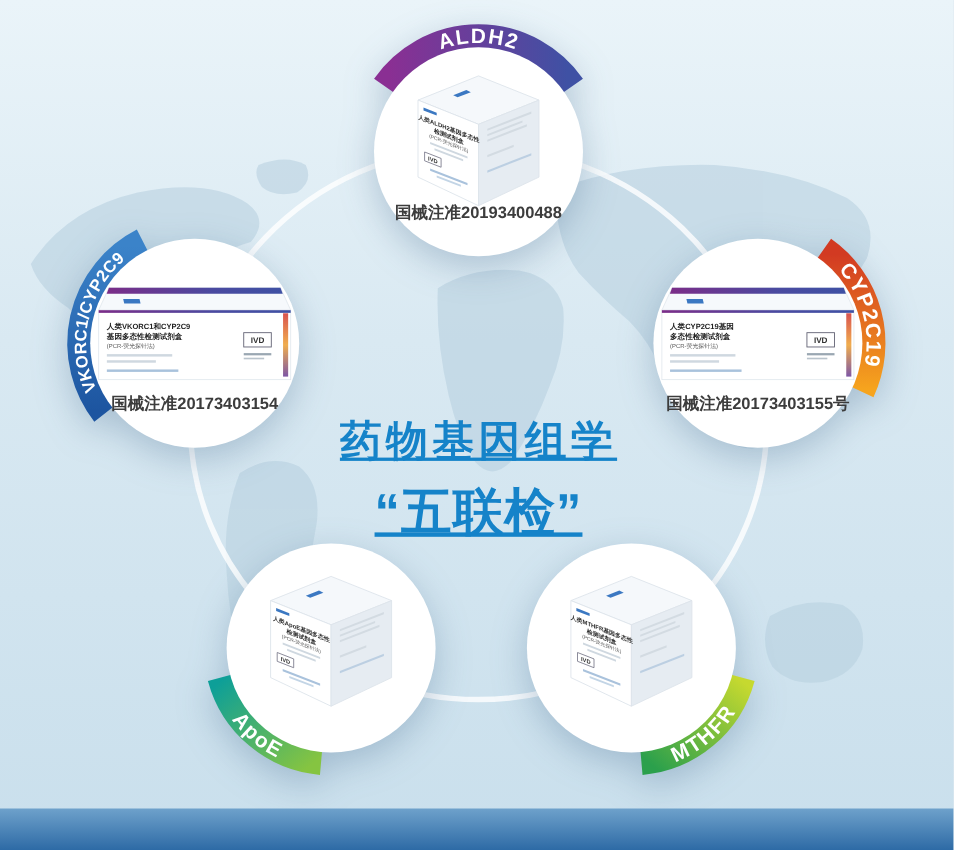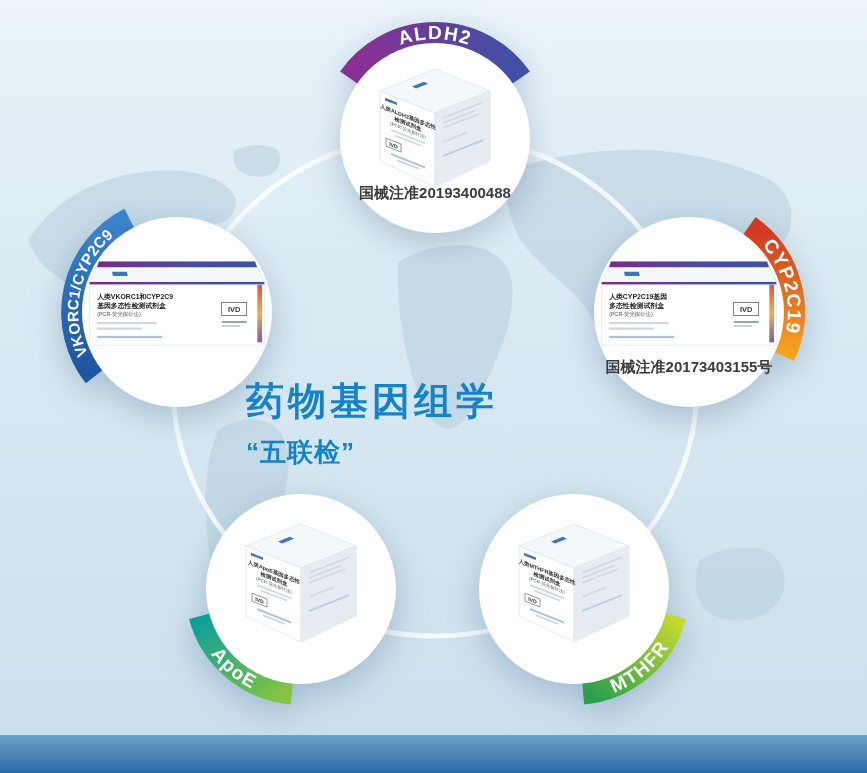--- a/index.html
+++ b/index.html
@@ -10,24 +10,24 @@
          background:linear-gradient(180deg,#6ea1cb 0%,#2d6aa5 100%);}
   .node{position:absolute;width:228px;height:228px;}
   .ring{position:absolute;left:0;top:0;width:228px;height:228px;overflow:visible;
         filter:drop-shadow(0 10px 16px rgba(45,85,125,0.28));}
   .ribbon{fill:none;stroke-width:36;}
   .disc{fill:#ffffff;}
   .ring-label{fill:#ffffff;font-weight:bold;font-size:20px;letter-spacing:1.5px;}
   .ring-label.small{font-size:16px;letter-spacing:0.3px;}
   .boxwrap{position:absolute;}
   .reg{position:absolute;left:0;right:0;top:160px;text-align:center;font-size:15px;color:#3c3c3c;font-weight:bold;}
-  .center-title{position:absolute;left:246px;top:376px;width:378px;
-                font-weight:bold;color:#1583c9;z-index:3;}
+  .center-title{position:absolute;left:246px;top:376px;width:378px;text-align:center;
+                font-weight:bold;color:#1583c9;z-index:3;text-decoration:underline;}
   .center-title .l1{font-size:38px;letter-spacing:4px;}
-  .center-title .l2{font-size:26px;letter-spacing:1px;margin-top:8px;}
+  .center-title .l2{font-size:46px;letter-spacing:1px;margin-top:8px;}
   .bt1{font-size:5.4px;font-weight:bold;fill:#2b2b2b;}
   .bt2{font-size:4.4px;fill:#555;}
   .bivd{font-size:5.2px;font-weight:bold;fill:#333;}
   .ft1{font-size:7.4px;font-weight:bold;fill:#222;}
   .ft2{font-size:5.8px;fill:#555;}
   .fivd{font-size:8px;font-weight:bold;fill:#333;}
 </style>
 </head>
 <body>
 
@@ -134,20 +134,21 @@
         <rect x="14" y="71" width="64" height="2.4" fill="#cfd8e0"></rect>
         <rect x="14" y="77" width="48" height="2.4" fill="#cfd8e0"></rect>
         <rect x="148" y="50" width="27" height="14" fill="#fff" stroke="#667" stroke-width="0.9"></rect>
         <text x="161.5" y="60.5" class="fivd" text-anchor="middle">IVD</text>
         <rect x="148" y="70" width="27" height="2.2" fill="#9aa7b2"></rect>
         <rect x="148" y="74.5" width="20" height="1.6" fill="#b9c3cc"></rect>
         <rect x="186.5" y="31" width="5" height="62" fill="url(#stripe1)"></rect>
         <rect x="14" y="86" width="70" height="2.4" fill="#a9c2dc"></rect>
       </svg>
     </div>
+    <div class="reg">国械注准20173403154</div>
   </div>
 
   <div class="node" style="left:575px;top:198px">
     <svg class="ring" viewBox="0 0 240 240">
       <defs>
         <linearGradient id="g2" x1="0" y1="0" x2="0" y2="1">
           <stop offset="0" stop-color="#d23a22"></stop>
           <stop offset="1" stop-color="#f6a41e"></stop>
         </linearGradient>
         <path id="tp2" d="M179.7,34.8 A104,104 0 0 1 214.3,164" fill="none"></path>

